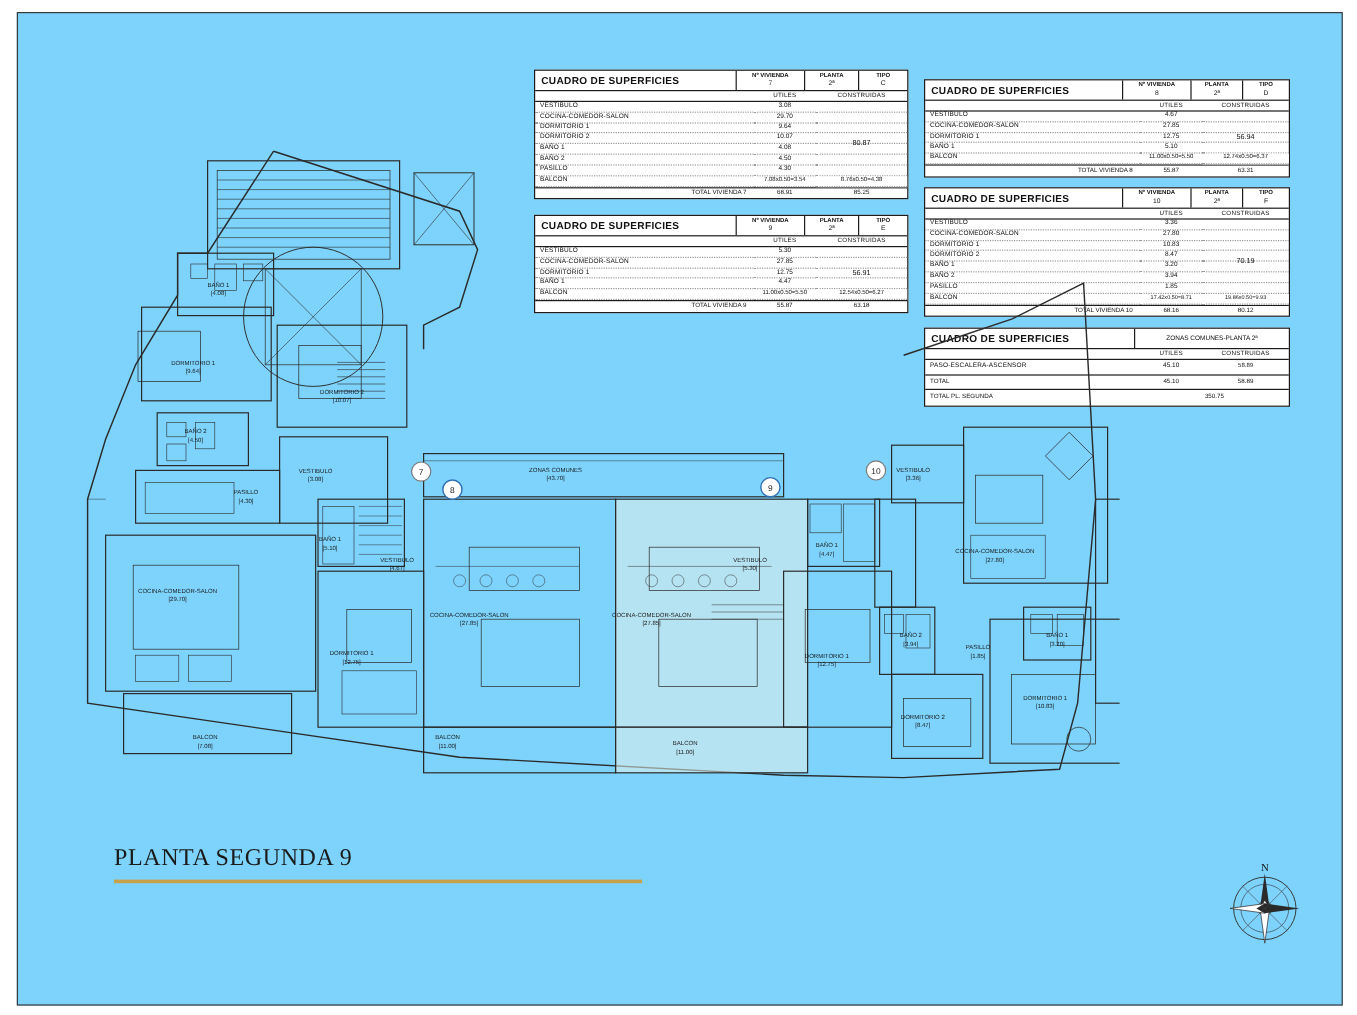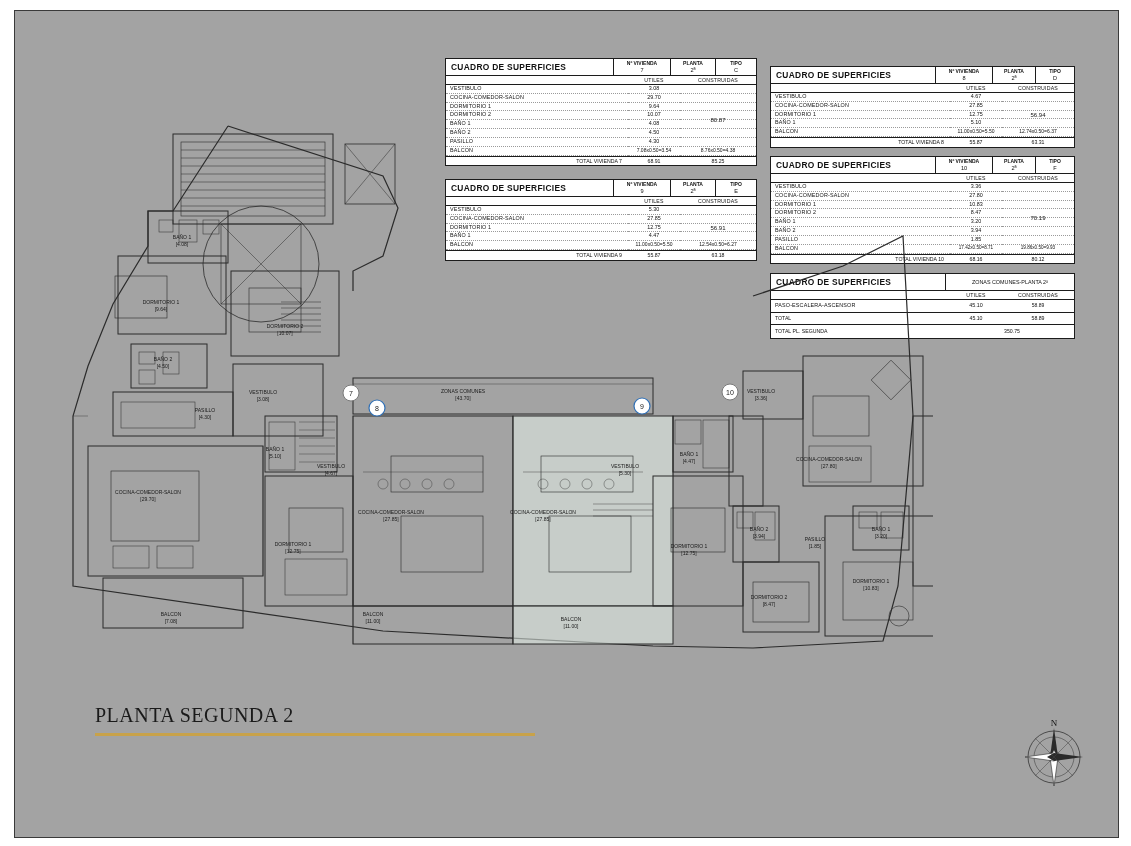--- a/index.html
+++ b/index.html
@@ -1,18 +1,18 @@
 <!DOCTYPE html>
 <html><head>
 <meta charset="utf-8">
 <style>
   html,body{margin:0;padding:0;background:#c8c8c8;}
   body{font-family:"Liberation Sans", sans-serif;}
   .page{position:relative;width:1131px;height:846px;background:#ffffff;overflow:hidden;}
-  .sheet{position:absolute;left:14px;top:10px;width:1103px;height:826px;border:1px solid #3a3a3a;background:#a3a3a3;}
+  .sheet{position:absolute;left:14px;top:10px;width:1103px;height:826px;border:1px solid #3a3a3a;background:#7dd3fc;}
 
   
   .tbl{position:absolute;border:1px solid #1c1c1c;background:#fff;font-size:5.4px;color:#111;}
   .tbl .hdr{display:flex;align-items:stretch;border-bottom:1px solid #1c1c1c;}
   .tbl .hdr .title{flex:1;font-size:8.4px;font-weight:bold;letter-spacing:.3px;padding:3px 4px 3px 5px;display:flex;align-items:center;}
   .tbl .hdr .c{border-left:1px solid #1c1c1c;display:flex;flex-direction:column;justify-content:center;align-items:center;font-size:5px;line-height:1.25;padding:1px 2px;}
   .tbl .hdr .c b{font-weight:bold;font-size:5px;}
   .tbl .hdr .c span{font-size:5.6px;}
   .subhdr{display:flex;border-bottom:1px solid #1c1c1c;}
   .subhdr .lbl{flex:1;}
@@ -538,21 +538,21 @@
           <text x="818" y="467">DORMITORIO 1</text>
             <text x="818" y="474">[10.83]</text>
           <text x="896" y="368">BALCON</text>
             <text x="896" y="375">[16.43]</text>
         </g>
       </svg>
     </div>
 
     <div class="wm">&nbsp;</div>
 
-    <div class="ttl">PLANTA SEGUNDA 2</div>
+    <div class="ttl">PLANTA SEGUNDA 9</div>
     <div class="rule"></div>
 
     <div class="compass">
       <svg width="78" height="78" viewBox="0 0 78 78" xmlns="http://www.w3.org/2000/svg">
         <circle cx="39" cy="41" r="26" fill="none" stroke="#333" stroke-width="0.8"></circle>
         <circle cx="39" cy="41" r="20" fill="none" stroke="#333" stroke-width="0.5"></circle>
         <circle cx="39" cy="41" r="6" fill="none" stroke="#333" stroke-width="0.6"></circle>
         <polygon points="39,12 43,41 39,48 35,41" fill="#2a2a2a"></polygon>
         <polygon points="39,70 43,41 39,34 35,41" fill="#ffffff" stroke="#2a2a2a" stroke-width="0.6"></polygon>
         <polygon points="10,41 39,45 46,41 39,37" fill="#ffffff" stroke="#2a2a2a" stroke-width="0.6"></polygon>

